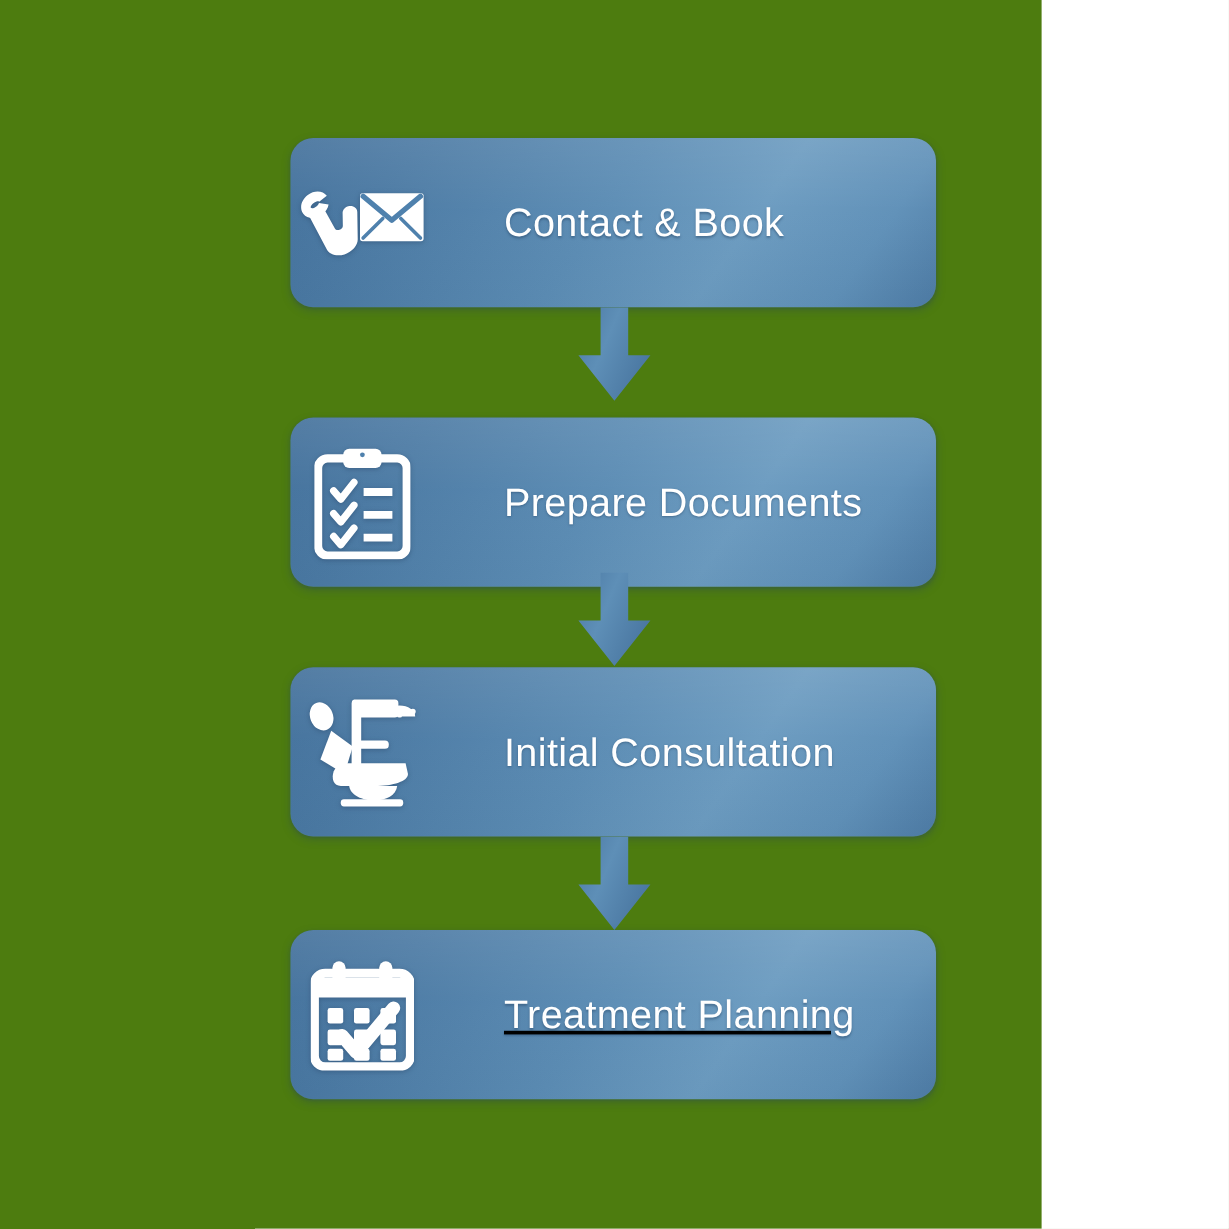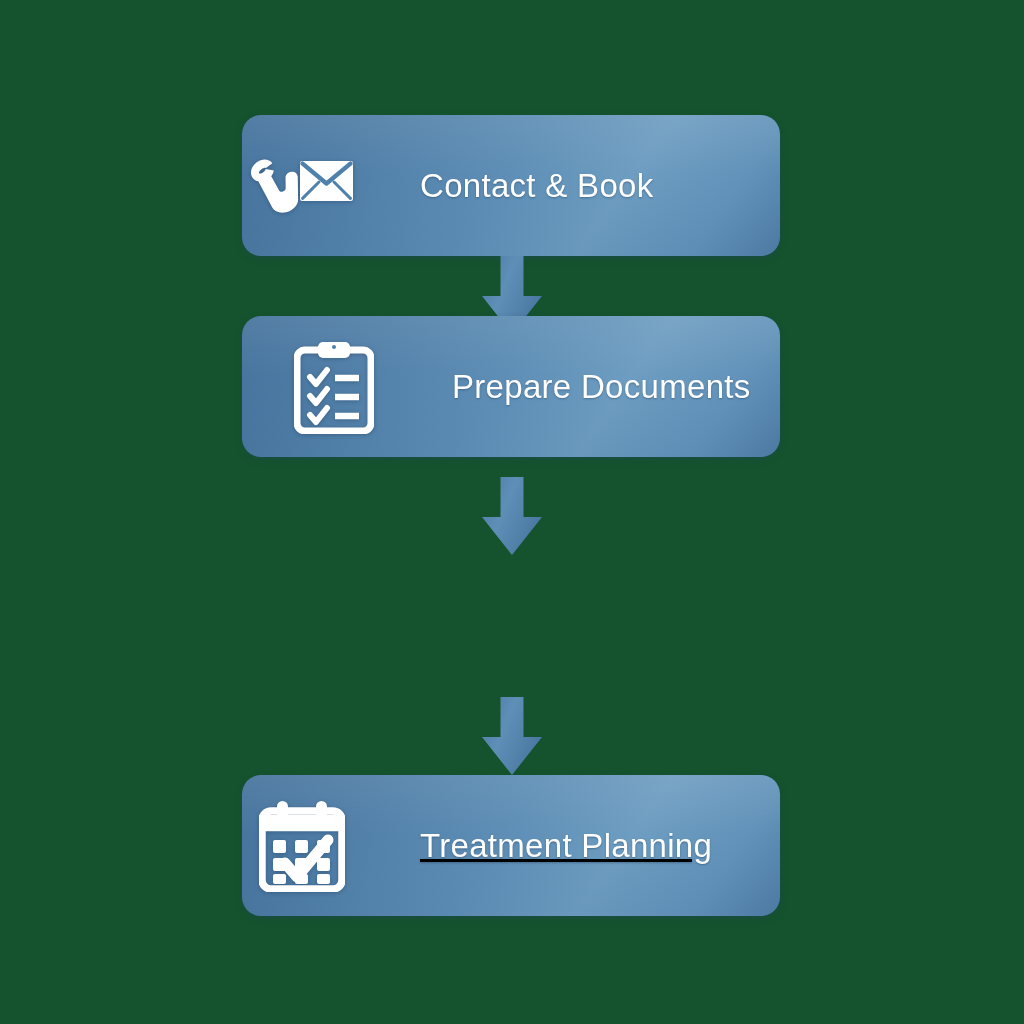--- a/index.html
+++ b/index.html
@@ -8,23 +8,23 @@
     background: #ffffff;
   }
   body {
     width: 1024px;
     height: 1024px;
     font-family: "Liberation Sans", sans-serif;
     overflow: hidden;
   }
   #flow {
     position: relative;
-    width: 1024px;
+    width: 868px;
     height: 1024px;
-    background: #14532d;
+    background: #4d7c0f;
   }
 
   
   .step {
     position: absolute;
     left: 242px;
     width: 538px;
     height: 141px;
     border-radius: 19px;
     background: linear-gradient(125deg,
@@ -47,21 +47,21 @@
     inset: 0;
     border-radius: 19px;
     background: linear-gradient(to bottom,
                   rgba(255,255,255,0.10) 0%,
                   rgba(255,255,255,0.02) 42%,
                   rgba(0,0,0,0.02) 100%);
     pointer-events: none;
   }
 
   .step-1 { top: 115px; }
-  .step-2 { top: 316px; padding-left: 32px; }
+  .step-2 { top: 348px; }
   .step-3 { top: 556px; }
   .step-4 { top: 775px; text-decoration: underline; }
 
   
   .step-icon {
     position: relative;
     z-index: 2;
     width: 120px;
     min-width: 120px;
     height: 100%;
@@ -190,20 +190,47 @@
         <linearGradient id="agrad2" x1="0" y1="0" x2="1" y2="0.55">
           <stop offset="0%" stop-color="#4b79a3"></stop>
           <stop offset="45%" stop-color="#5e8fb7"></stop>
           <stop offset="100%" stop-color="#4a77a1"></stop>
         </linearGradient>
       </defs>
       <path d="M19.5 0 L42.5 0 L42.5 40 L61 40 L31 78 L1 40 L19.5 40 Z" fill="url(#agrad2)"></path>
     </svg>
   </div>
 
+  <div class="step step-3">
+    <div class="step-icon">
+      <svg width="96" height="92" viewBox="0 0 96 92" aria-hidden="true">
+        <g fill="#ffffff">
+
+          <ellipse cx="14" cy="16" rx="9.5" ry="12" transform="rotate(-22 14 16)"></ellipse>
+
+          <path d="M41 2 h34 a3 3 0 0 1 3 3 v9 a3 3 0 0 1 -3 3 h-28 v44 h-8 V5 a3 3 0 0 1 2 -3 z"></path>
+
+          <path d="M66 16 a13 9 0 0 1 26 0 z"></path>
+          <rect x="77" y="8" width="4" height="9" rx="1.6"></rect>
+          <circle cx="90" cy="12" r="2.4"></circle>
+
+          <path d="M22 28 L40 41 L33 64 L13 52 Z"></path>
+
+          <rect x="44" y="36" width="26" height="7" rx="3.2"></rect>
+
+          <path d="M28 55 L84 55 L86 64 C 86 70 74 74 58 74 L30 74 C 24 74 22 68 24 62 Z"></path>
+
+          <path d="M37 74 C 38 82 48 86 58 86 C 68 86 76 82 77 74 Z"></path>
+
+          <rect x="30" y="85" width="52" height="6" rx="2.6"></rect>
+        </g>
+      </svg>
+    </div>
+    <div class="step-label">Initial Consultation</div>
+  </div>
 
   <div class="arrow arrow-3">
     <svg width="62" height="79" viewBox="0 0 62 79" aria-hidden="true">
       <defs>
         <linearGradient id="agrad3" x1="0" y1="0" x2="1" y2="0.55">
           <stop offset="0%" stop-color="#4b79a3"></stop>
           <stop offset="45%" stop-color="#5e8fb7"></stop>
           <stop offset="100%" stop-color="#4a77a1"></stop>
         </linearGradient>
       </defs>

